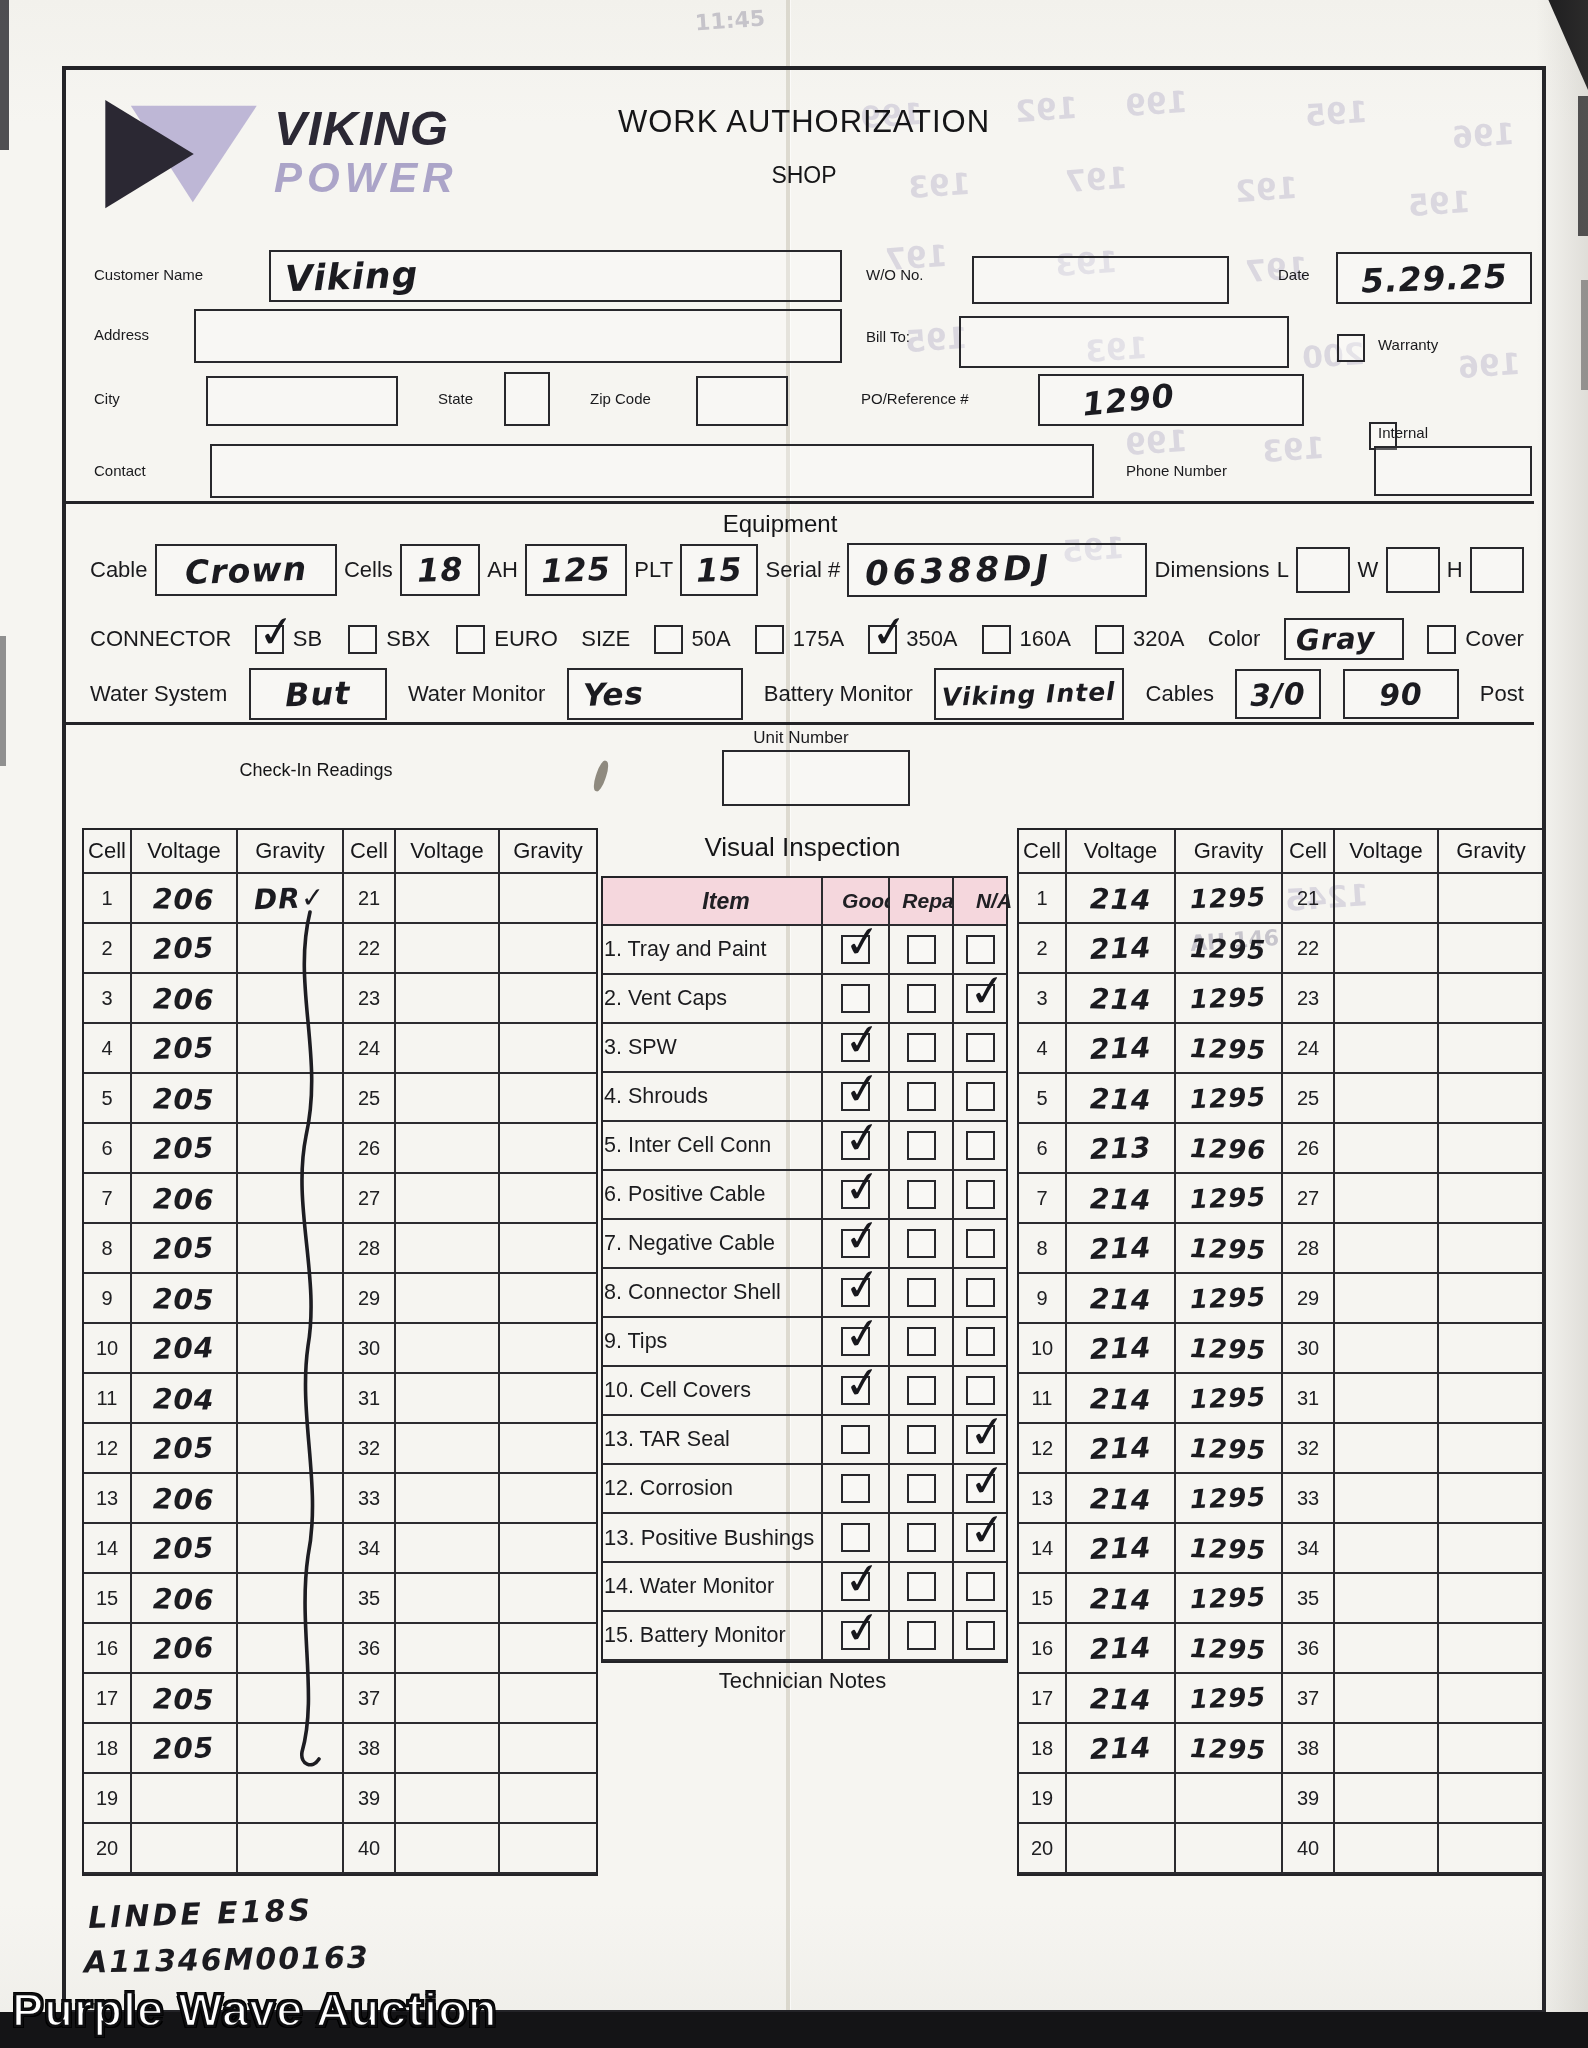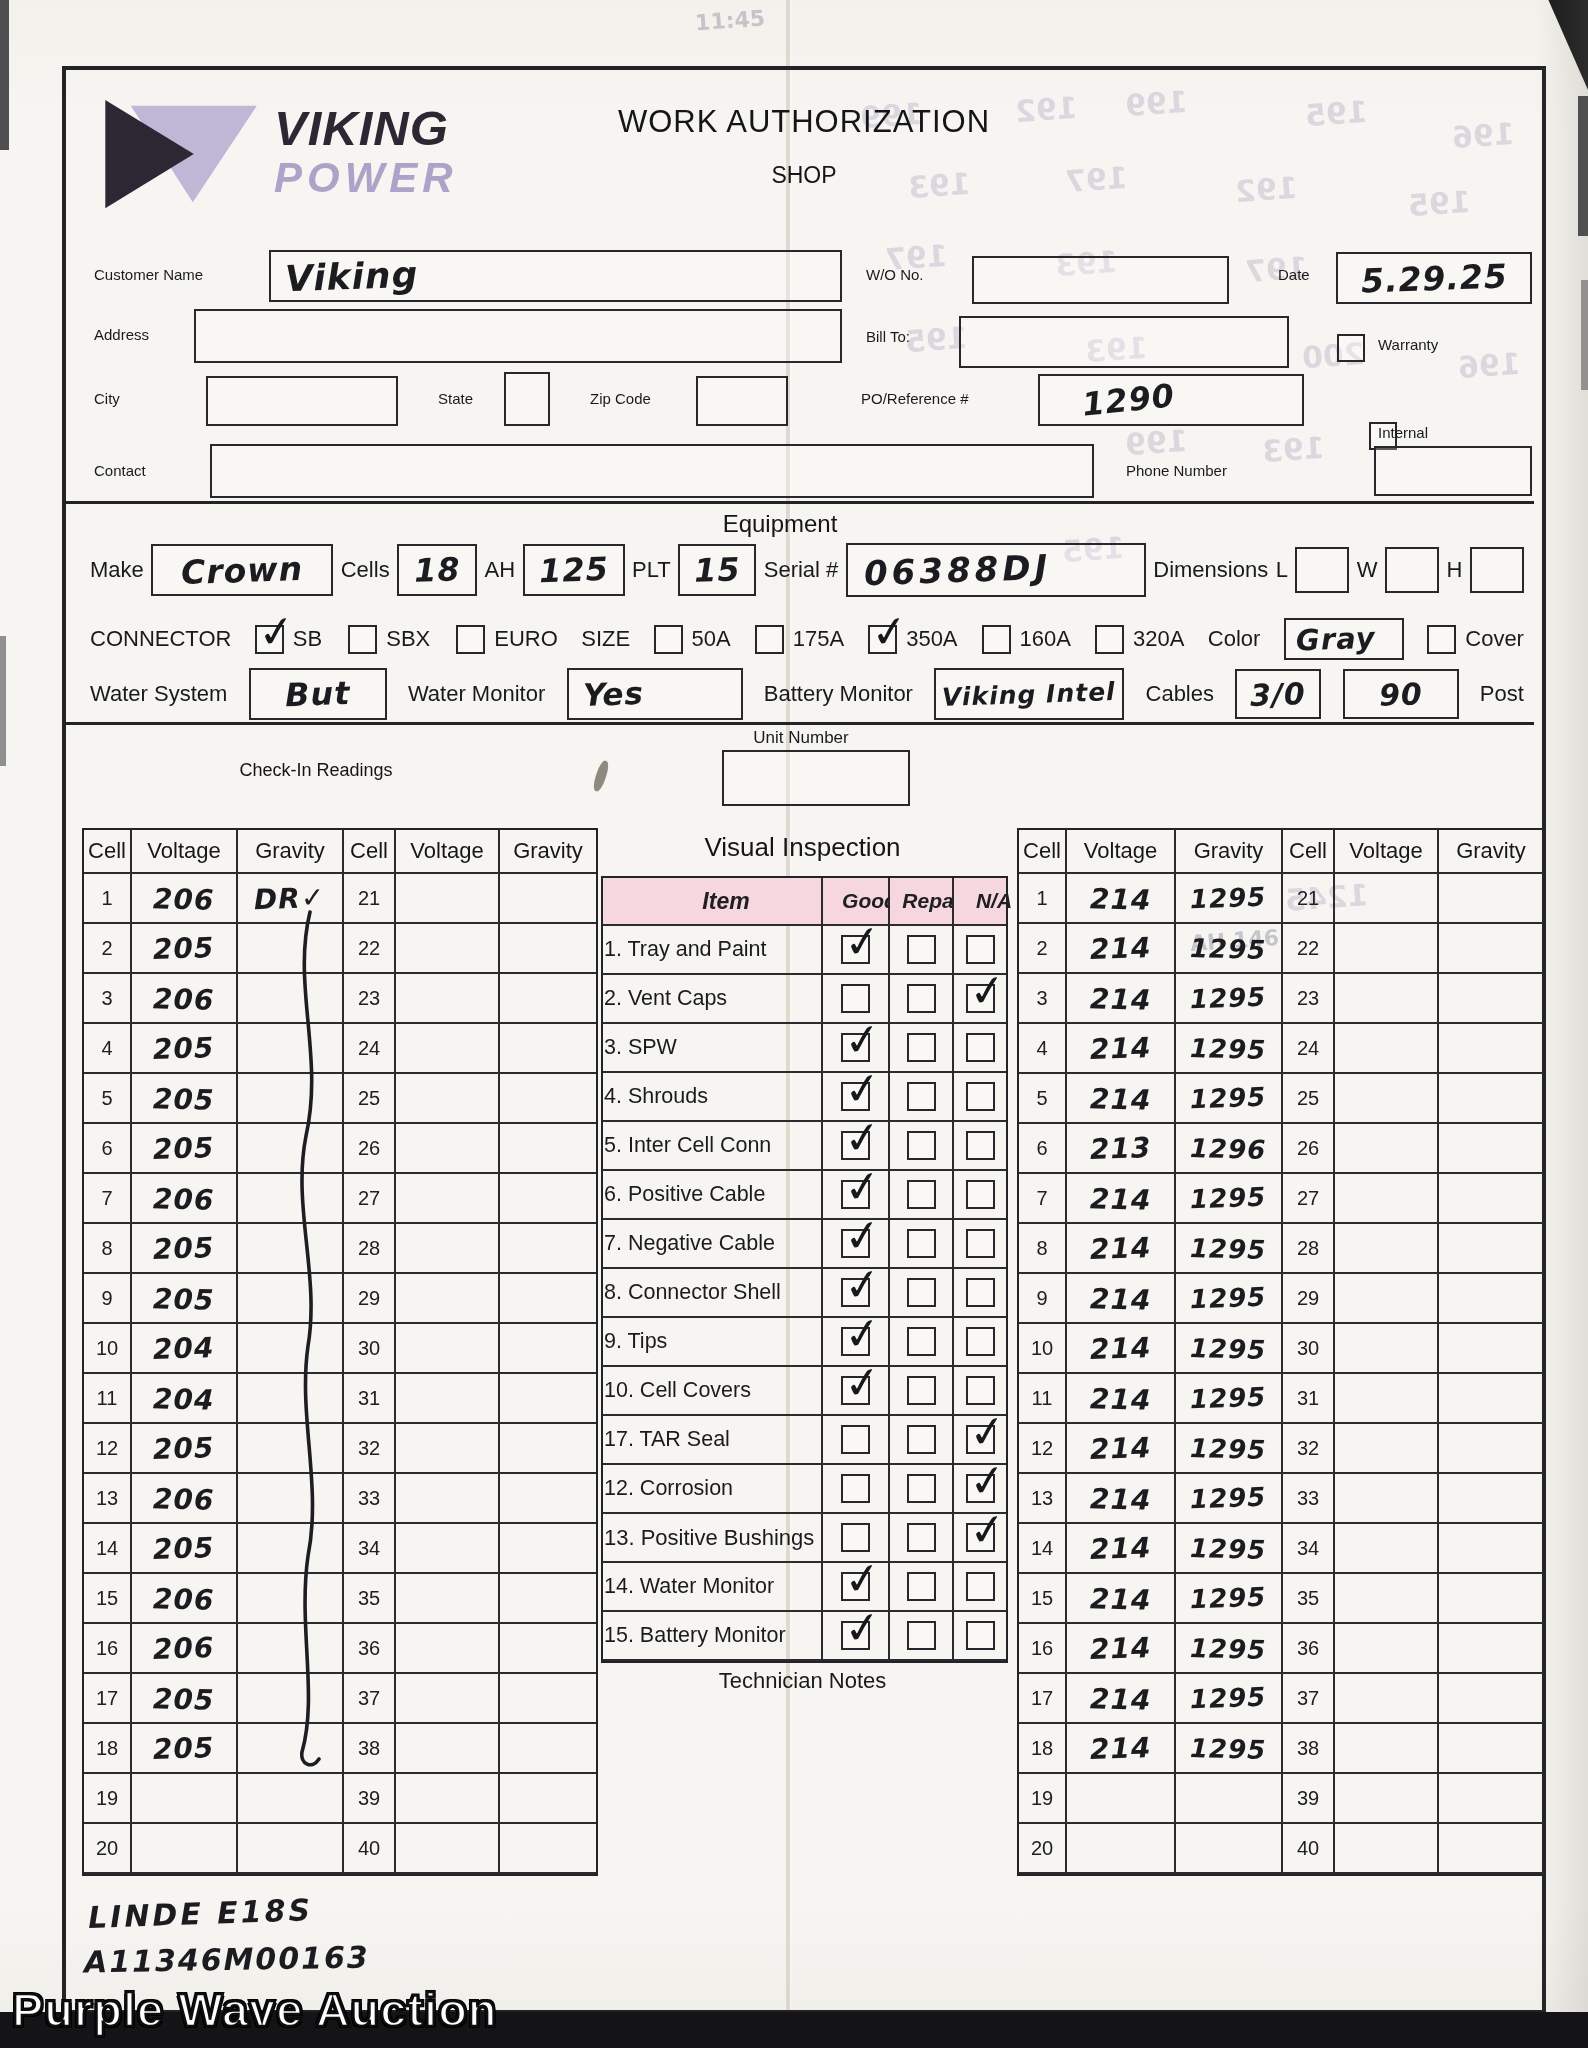--- a/index.html
+++ b/index.html
@@ -121,21 +121,21 @@
     <span class="a lbl" style="left:28px;top:392px;">Contact</span>
     <div class="a box" style="left:144px;top:374px;width:884px;height:54px;"></div>
     <span class="a lbl" style="left:1060px;top:392px;">Phone Number</span>
     <div class="a box" style="left:1308px;top:376px;width:158px;height:50px;"></div>
 
     
     <div class="a" style="left:0;top:431px;width:1468px;border-top:3px solid #232327;"></div>
     <div class="a title" style="left:414px;top:440px;width:600px;font-size:24px;">Equipment</div>
 
     <div class="frow" style="left:24px;top:470px;width:1434px;height:60px;">
-      <span class="lbl sm">Make</span>
+      <span class="lbl sm">Cable</span>
       <span class="box" style="width:182px;height:52px;justify-content:center;">
         <span class="hw" style="font-size:33px;">Crown</span>
       </span>
       <span class="lbl sm">Cells</span>
       <span class="box" style="width:80px;height:52px;justify-content:center;">
         <span class="hw" style="font-size:32px;">18</span>
       </span>
       <span class="lbl sm">AH</span>
       <span class="box" style="width:102px;height:52px;justify-content:center;">
         <span class="hw" style="font-size:32px;">125</span>
@@ -529,21 +529,21 @@
           <span class="cb">
             <span class="chk">✓</span>
           </span>
         </span>
         <span class="rt-c">
           <span class="cb"></span>
         </span>
         <span class="rt-c nr">
           <span class="cb"></span>
         </span>
-        <span class="rt-c vi-lbl">17. TAR Seal</span>
+        <span class="rt-c vi-lbl">13. TAR Seal</span>
         <span class="rt-c">
           <span class="cb"></span>
         </span>
         <span class="rt-c">
           <span class="cb"></span>
         </span>
         <span class="rt-c nr">
           <span class="cb">
             <span class="chk">✓</span>
           </span>

